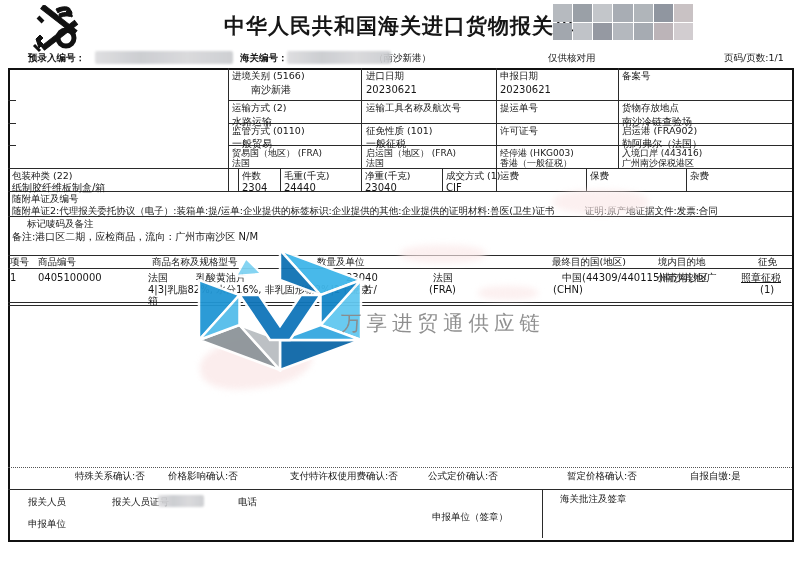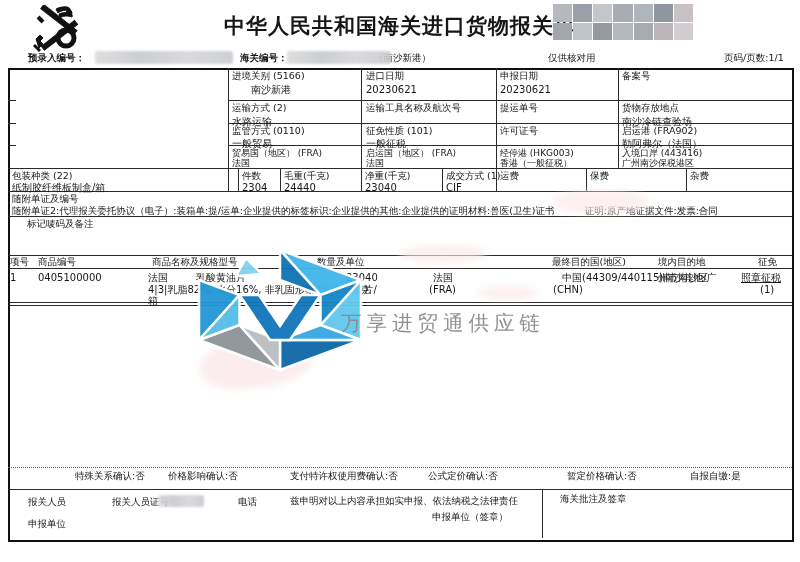--- a/index.html
+++ b/index.html
@@ -154,20 +154,21 @@
   <div class="lbl" style="left:446px;top:171px;">成交方式 (1)</div>
   <div class="val" style="left:446px;top:182px;">CIF</div>
   <div class="lbl" style="left:500px;top:171px;">运费</div>
   <div class="lbl" style="left:590px;top:171px;">保费</div>
   <div class="lbl" style="left:690px;top:171px;">杂费</div>
 
   <div class="lbl" style="left:12px;top:194px;">随附单证及编号</div>
   <div class="val docsline" style="left:12px;top:205px;font-size:9.5px;">随附单证2:代理报关委托协议（电子）:装箱单:提/运单:企业提供的标签标识:企业提供的其他:企业提供的证明材料:兽医(卫生)证书          证明:原产地证据文件:发票:合同</div>
 
   <div class="lbl" style="left:12px;top:219px;margin-left:15px;">标记唛码及备注</div>
+  <div class="val" style="left:12px;top:231px;">备注:港口区二期，应检商品，流向：广州市南沙区 N/M</div>
 
   <div class="lbl" style="left:10px;top:257px;">项号</div>
   <div class="lbl" style="left:38px;top:257px;">商品编号</div>
   <div class="lbl" style="left:152px;top:257px;">商品名称及规格型号</div>
   <div class="lbl" style="left:317px;top:257px;">数量及单位</div>
   <div class="lbl" style="left:552px;top:257px;">最终目的国(地区)</div>
   <div class="lbl" style="left:658px;top:257px;">境内目的地</div>
   <div class="lbl" style="left:758px;top:257px;">征免</div>
 
   <div class="val" style="left:10px;top:272px;">1</div>
@@ -191,21 +192,20 @@
   <div class="lbl" style="left:168px;top:471px;">价格影响确认:否</div>
   <div class="lbl" style="left:290px;top:471px;">支付特许权使用费确认:否</div>
   <div class="lbl" style="left:428px;top:471px;">公式定价确认:否</div>
   <div class="lbl" style="left:567px;top:471px;">暂定价格确认:否</div>
   <div class="lbl" style="left:690px;top:471px;">自报自缴:是</div>
 
   <div class="lbl" style="left:28px;top:497px;">报关人员</div>
   <div class="lbl" style="left:112px;top:497px;">报关人员证号</div>
   <div class="blurbox" style="left:158px;top:495px;width:46px;height:12px;"></div>
   <div class="lbl" style="left:238px;top:497px;">电话</div>
-  <div class="lbl" style="left:290px;top:496px;">兹申明对以上内容承担如实申报、依法纳税之法律责任</div>
   <div class="lbl" style="left:432px;top:512px;">申报单位（签章）</div>
   <div class="lbl" style="left:28px;top:519px;">申报单位</div>
   <div class="lbl" style="left:560px;top:494px;">海关批注及签章</div>
 
   <div class="smear light" style="left:553px;top:190px;width:96px;height:24px;"></div>
   <div class="smear" style="left:200px;top:338px;width:112px;height:50px;transform:rotate(-8deg);"></div>
   <div class="smear light" style="left:400px;top:245px;width:86px;height:18px;"></div>
   <div class="smear light" style="left:478px;top:286px;width:60px;height:14px;"></div>
 
   <svg id="wm-hex" width="168" height="124" viewBox="0 0 168 124">

